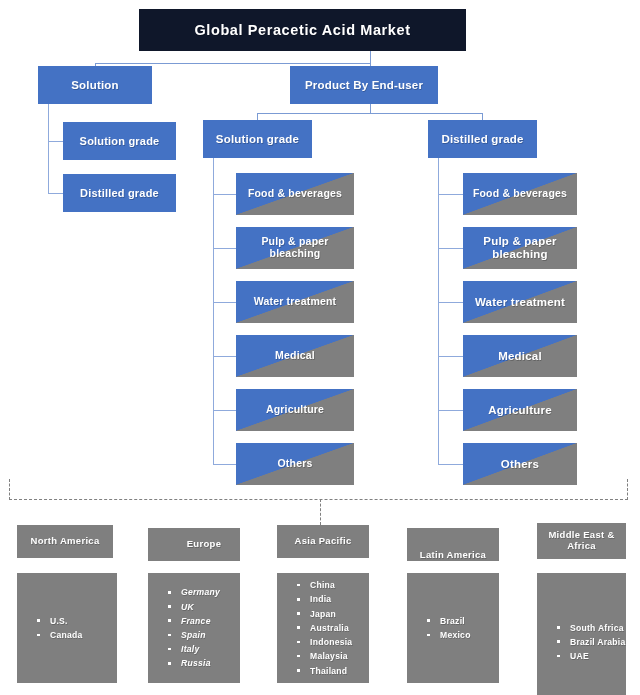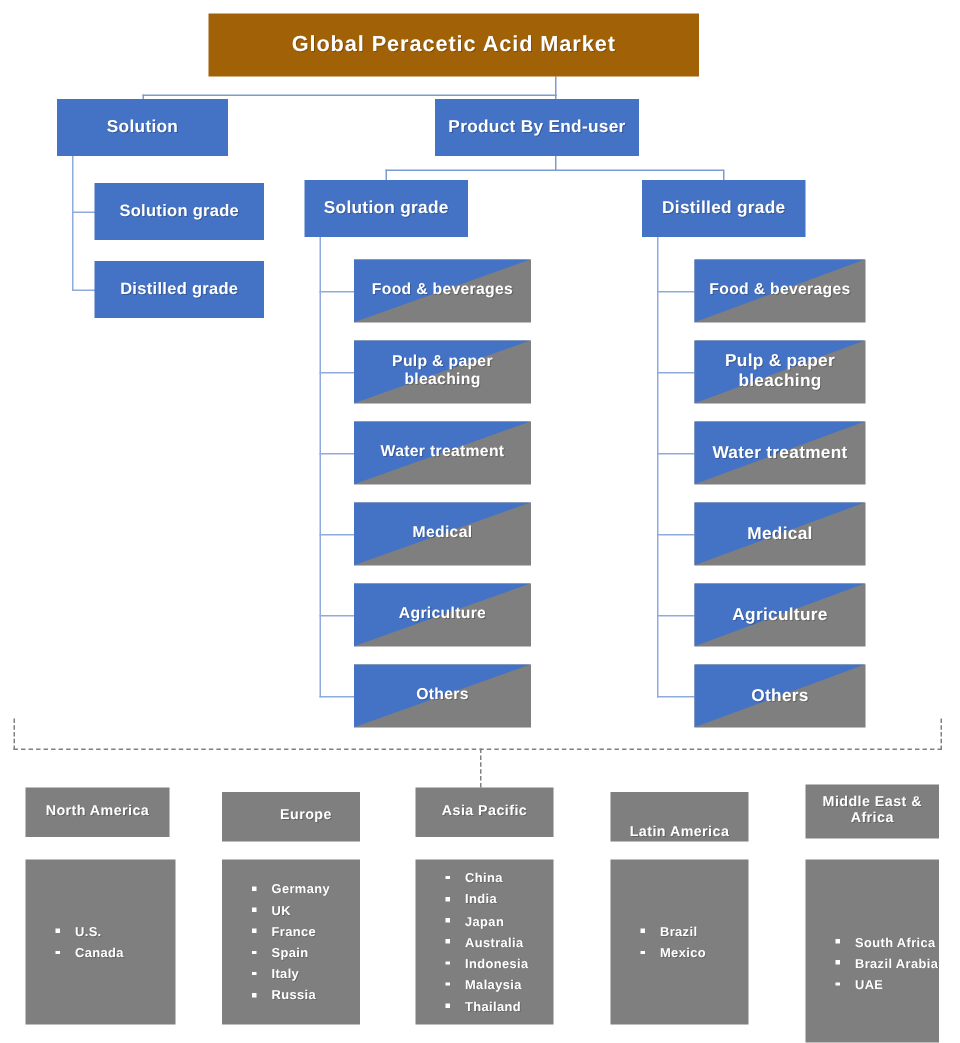--- a/index.html
+++ b/index.html
@@ -19,21 +19,21 @@
     color: #ffffff;
     font-weight: bold;
     line-height: 1.12;
     letter-spacing: 0.2px;
     text-shadow: 0.7px 0.7px 0 rgba(0,0,0,0.22);
     z-index: 5;
   }
 
   
   .root-box {
-    background: #a16207;
+    background: #0f172a;
     font-size: 14.5px;
     letter-spacing: 0.6px;
   }
 
   
   .blue-box {
     background: #4472C4;
     font-size: 11px;
   }
   .blue-box.lvl1 { font-size: 11.5px; }
@@ -116,21 +116,21 @@
   <div class="ln vspine dk" style="left:370px; top:51px; height:13px;"></div>
 
   <div class="ln hstub dk" style="left:95px; top:63px; width:276px;"></div>
   <div class="ln vspine dk" style="left:95px; top:63px; height:5px;"></div>
   <div class="ln vspine dk" style="left:370px; top:63px; height:5px;"></div>
 
   <div class="node blue-box lvl1" style="left:38px; top:66px; width:114px; height:38px;">
     <span>Solution</span>
   </div>
 
-  <div class="node blue-box lvl1" style="left:290px; top:66px; width:136px; height:38px;">
+  <div class="node blue-box lvl1" style="left:290px; top:66px; width:148px; height:38px;">
     <span>Product By End-user</span>
   </div>
 
   <div class="ln vspine" style="left:48px; top:104px; height:90px;"></div>
   <div class="ln hstub" style="left:48px; top:141px; width:16px;"></div>
   <div class="ln hstub" style="left:48px; top:193px; width:16px;"></div>
 
   <div class="node blue-box" style="left:63px; top:122px; width:113px; height:38px;">
     <span>Solution grade</span>
   </div>
@@ -225,21 +225,21 @@
     <span>Middle East &amp; Africa</span>
   </div>
 
   <div class="region-list" style="left:17px; top:573px; width:100px; height:110px;">
     <ul>
       <li>U.S.</li>
       <li>Canada</li>
     </ul>
   </div>
 
-  <div class="region-list" style="left:148px; top:573px; width:92px; height:110px;">
+  <div class="region-list" style="left:148px; top:573px; width:92px; height:110px;font-style:italic;">
     <ul>
       <li>Germany</li>
       <li>UK</li>
       <li>France</li>
       <li>Spain</li>
       <li>Italy</li>
       <li>Russia</li>
     </ul>
   </div>
 

